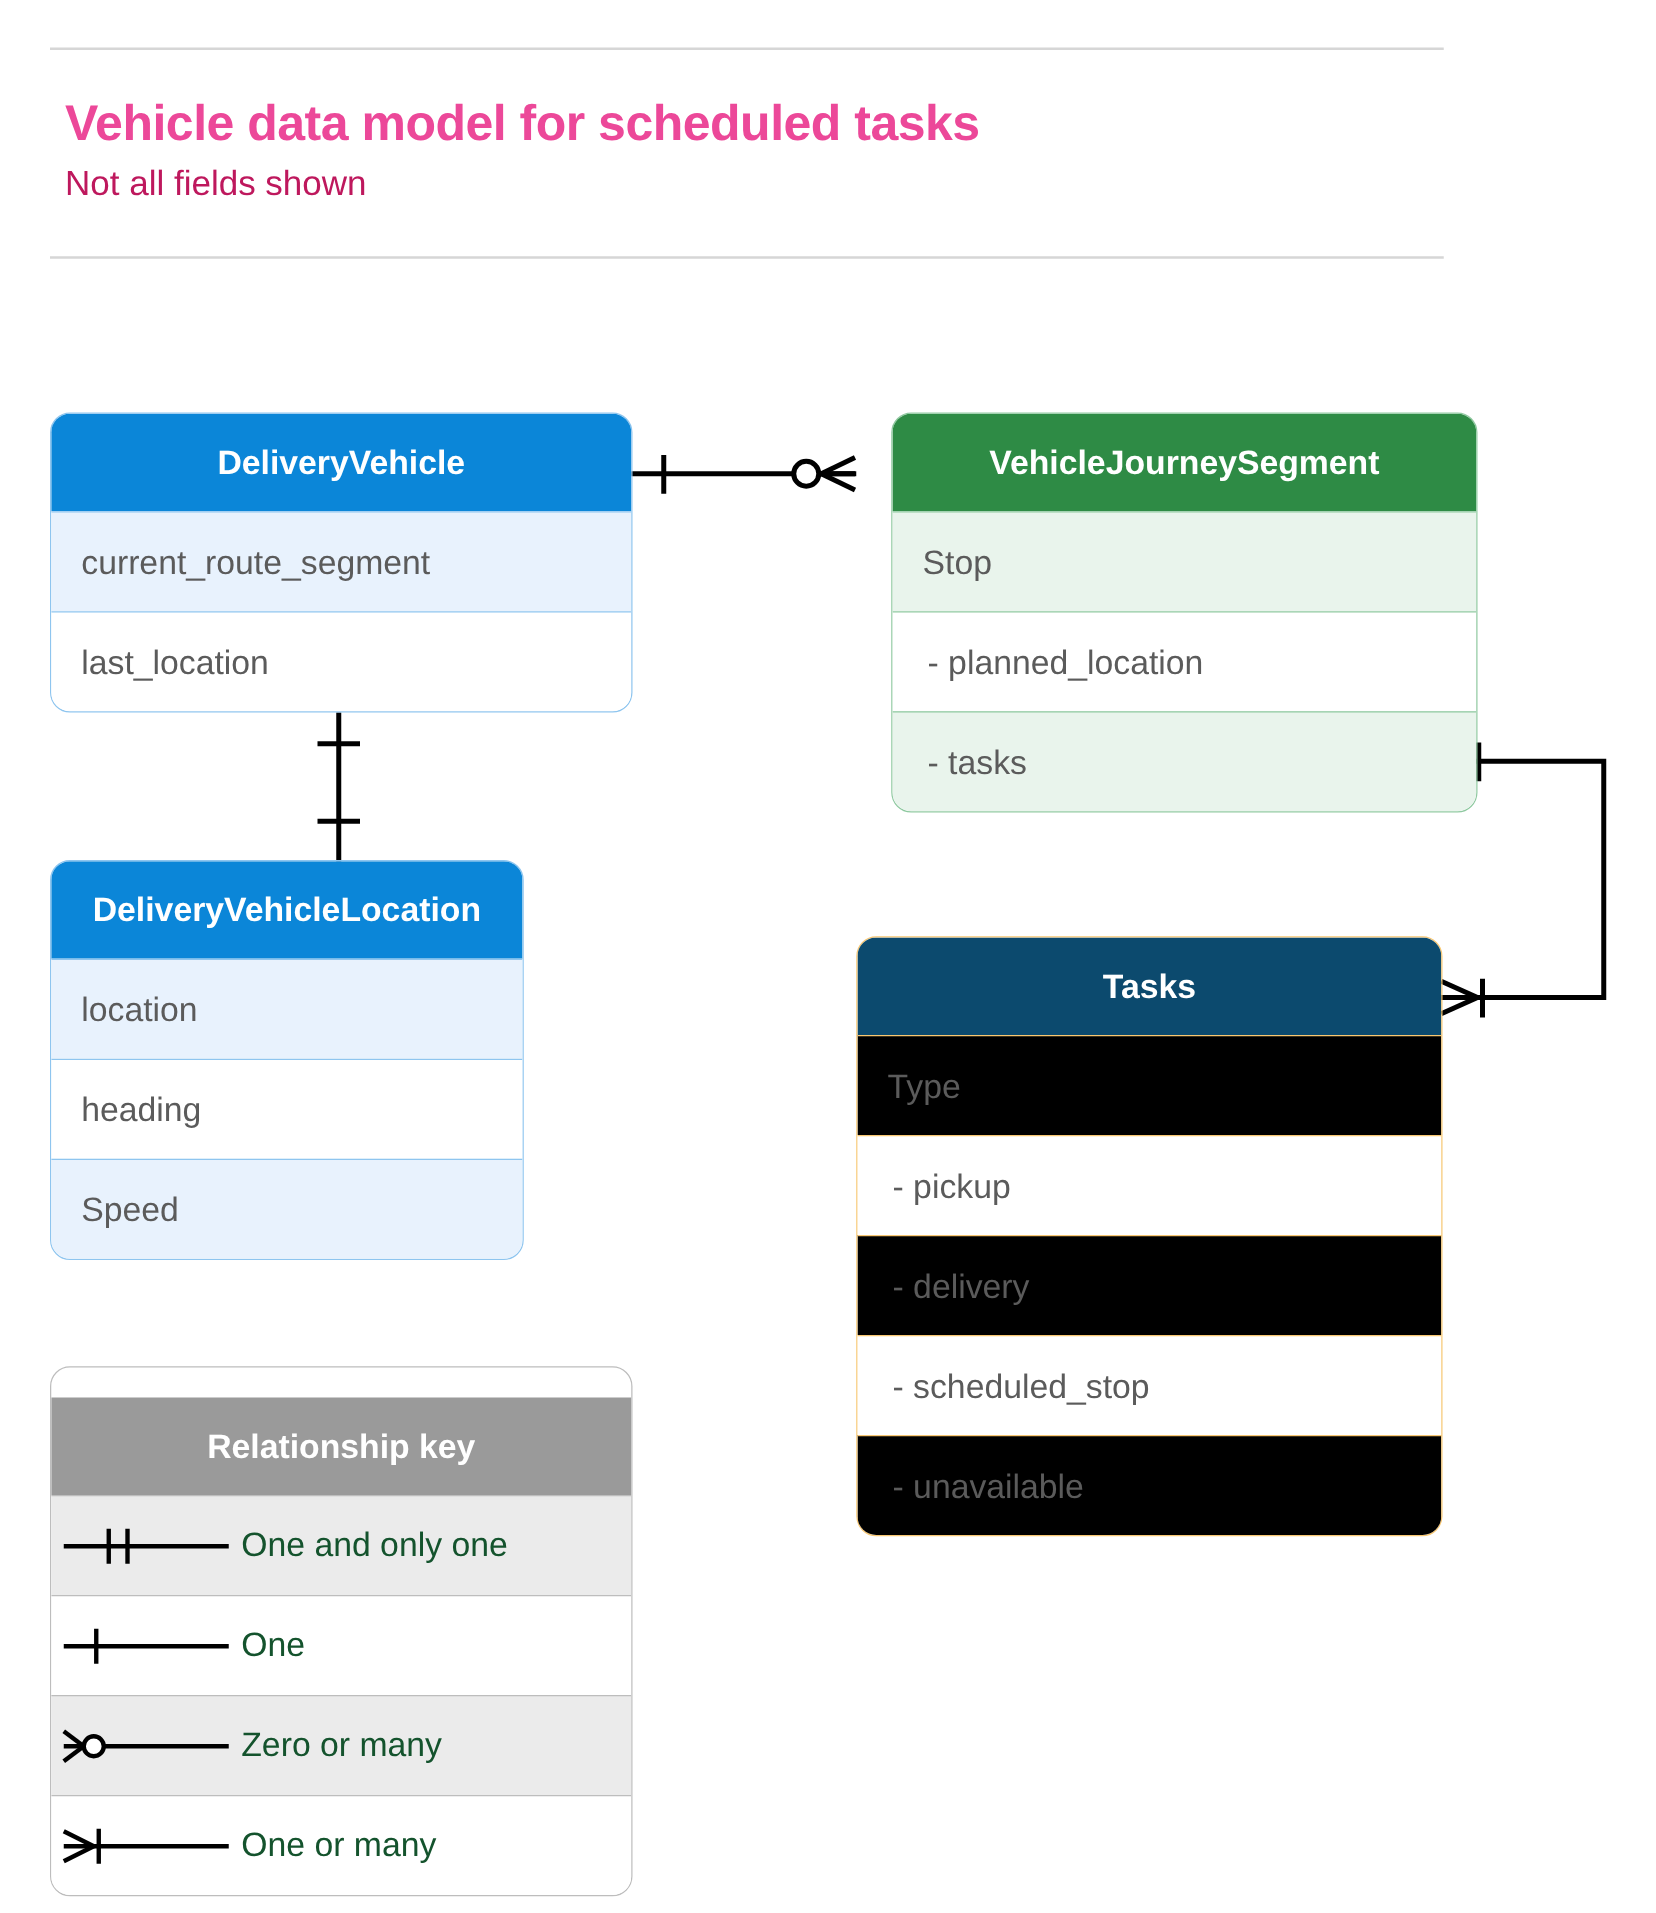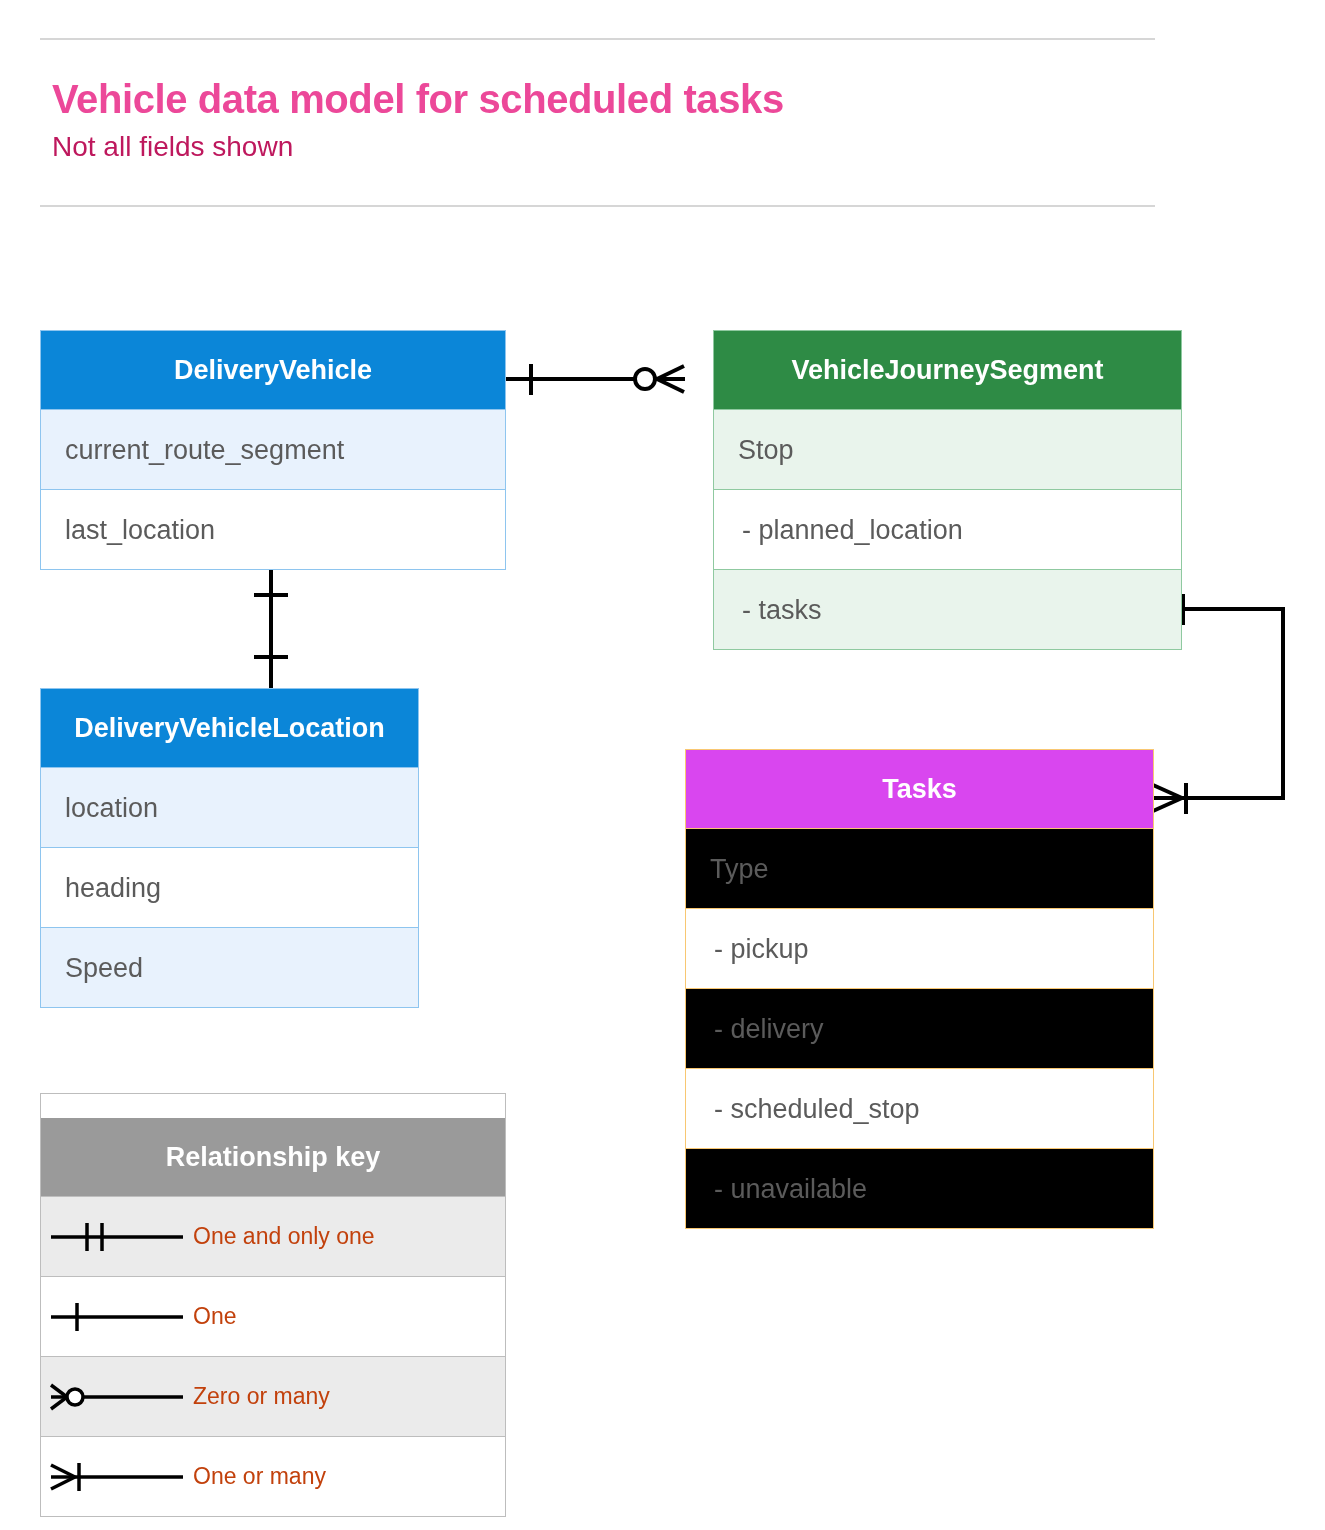--- a/index.html
+++ b/index.html
@@ -44,21 +44,21 @@
     font-size: 28px;
     color: #be185d;
     line-height: 30px;
     white-space: nowrap;
   }
 
   
   .entity {
     position: absolute;
     box-sizing: border-box;
-    border-radius: 0;
+    border-radius: 16px;
     overflow: hidden;
   }
   .entity .ehead {
     text-align: center;
     color: #ffffff;
     font-weight: bold;
     font-size: 27px;
     line-height: 78px;
     height: 78px;
     white-space: nowrap;
@@ -80,21 +80,21 @@
   .e-blue .ehead { background: #0b86d8; }
   .e-blue .erow  { background: #ffffff; border-top: 1.5px solid #8ec5ef; }
   .e-blue .erow.tint { background: #e8f2fd; }
   
   .e-green { border: 1.5px solid #8fc9a0; margin-left: 28px; }
   .e-green .ehead { background: #2e8b45; }
   .e-green .erow  { background: #ffffff; border-top: 1.5px solid #8fc9a0; }
   .e-green .erow.tint { background: #e9f4ec; }
   
   .e-orange { border: 1.5px solid #f8c772; }
-  .e-orange .ehead { background: #d946ef; }
+  .e-orange .ehead { background: #0c4a6e; }
   .e-orange .erow  { background: #ffffff; border-top: 1.5px solid #f8c772; }
   .e-orange .erow.tint { background: #000000; }
   
   .e-grey { border: 1.5px solid #bdbdbd; }
   .e-grey .ehead { background: #9a9a9a; margin-top: 24px; }
   .e-grey .erow  { background: #ffffff; border-top: 1.5px solid #bdbdbd; }
   .e-grey .erow.tint { background: #ebebeb; }
 
   
   .legend-row {
@@ -104,22 +104,22 @@
   }
   .legend-sym {
     width: 152px;
     height: 100%;
     flex: 0 0 152px;
     display: flex;
     align-items: center;
     justify-content: center;
   }
   .legend-label {
-    font-size: 23px;
-    color: #c2410c;
+    font-size: 27px;
+    color: #14532d;
     line-height: 1;
     white-space: nowrap;
   }
 
   
   #connectors {
     position: absolute;
     left: 0; top: 0;
     width: 1325px;
     height: 1530px;

